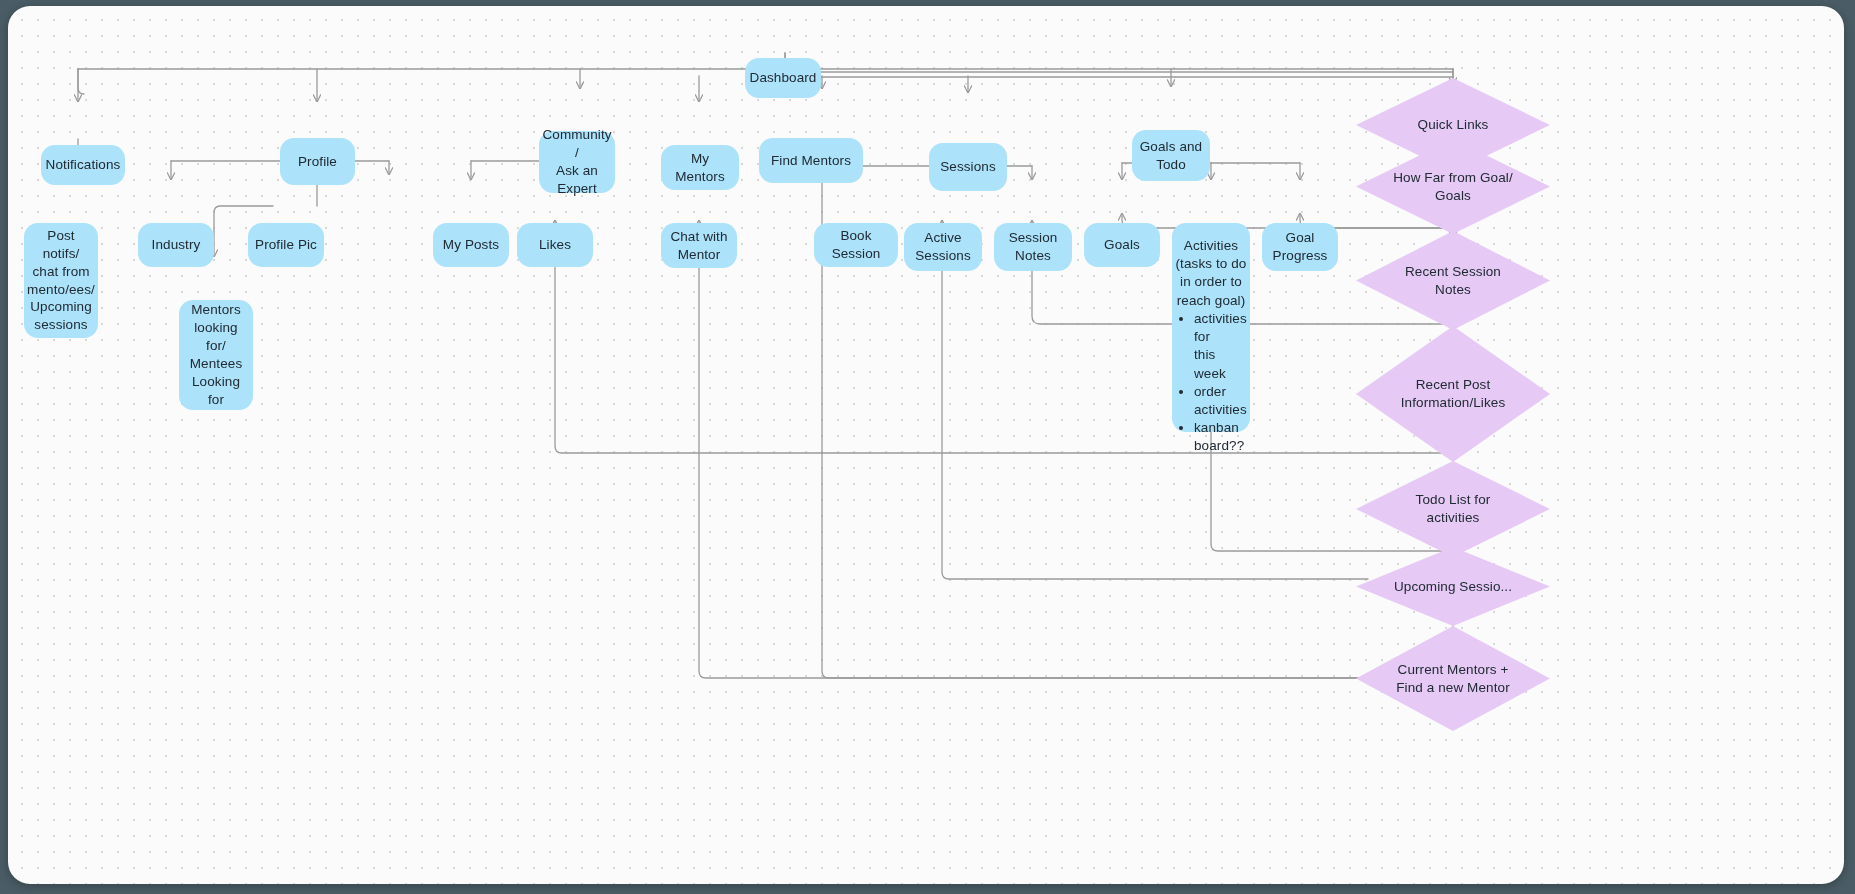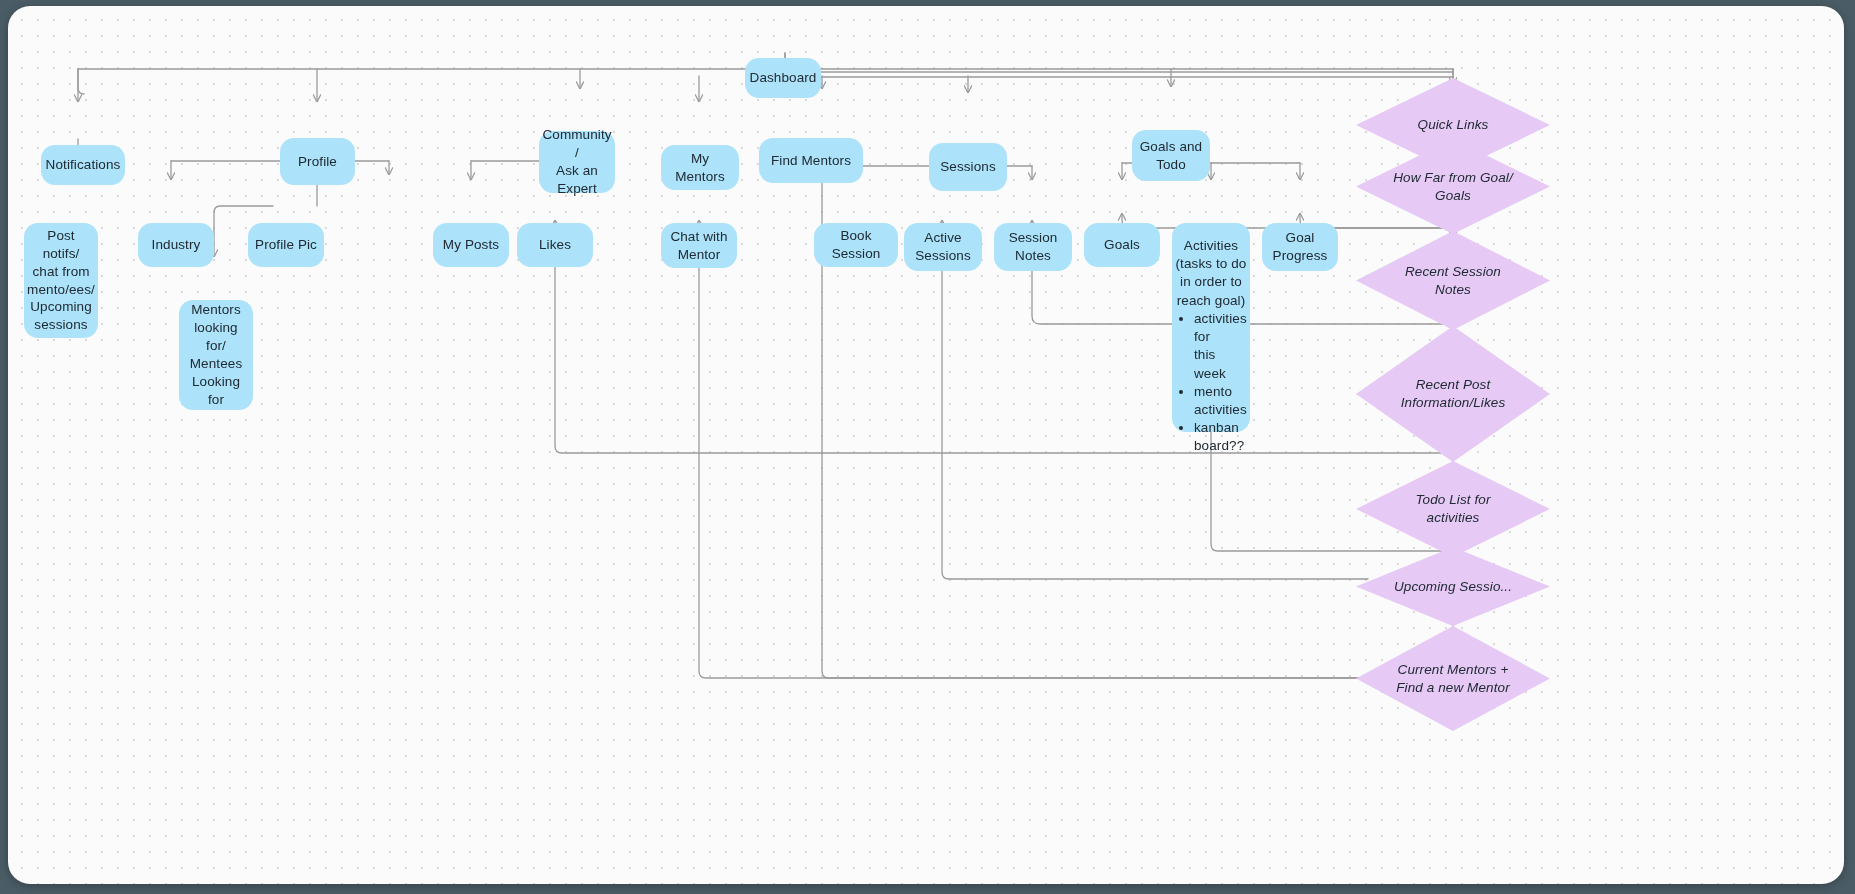--- a/index.html
+++ b/index.html
@@ -63,21 +63,20 @@
     width: 100%;
     height: 100%;
     background: #e6caf5;
     clip-path: polygon(50% 0%, 100% 50%, 50% 100%, 0% 50%);
   }
   .diamond .dlabel {
     position: relative;
     z-index: 2;
     padding: 0 8px;
     white-space: pre-line;
-    font-style: italic;
   }
   .rect .rlabel {
     white-space: pre-line;
     padding: 0 5px;
   }
   .activities-node {
     align-items: flex-start;
     padding-top: 14px;
   }
   .activities-inner {
@@ -293,21 +292,21 @@
     </div>
 
     <div class="node rect activities-node" style="left:1164px; top:173px; width:78px; height:209px;">
       <div class="activities-inner">
         <div class="head">Activities
 (tasks to do
 in order to
 reach goal)</div>
         <ul>
           <li>activities for this week</li>
-          <li>mento activities</li>
+          <li>order activities</li>
           <li>kanban board??</li>
         </ul>
       </div>
     </div>
 
     <div class="node rect" style="left:1254px; top:173px; width:76px; height:48px;">
       <span class="rlabel">Goal
 Progress</span>
     </div>
 

